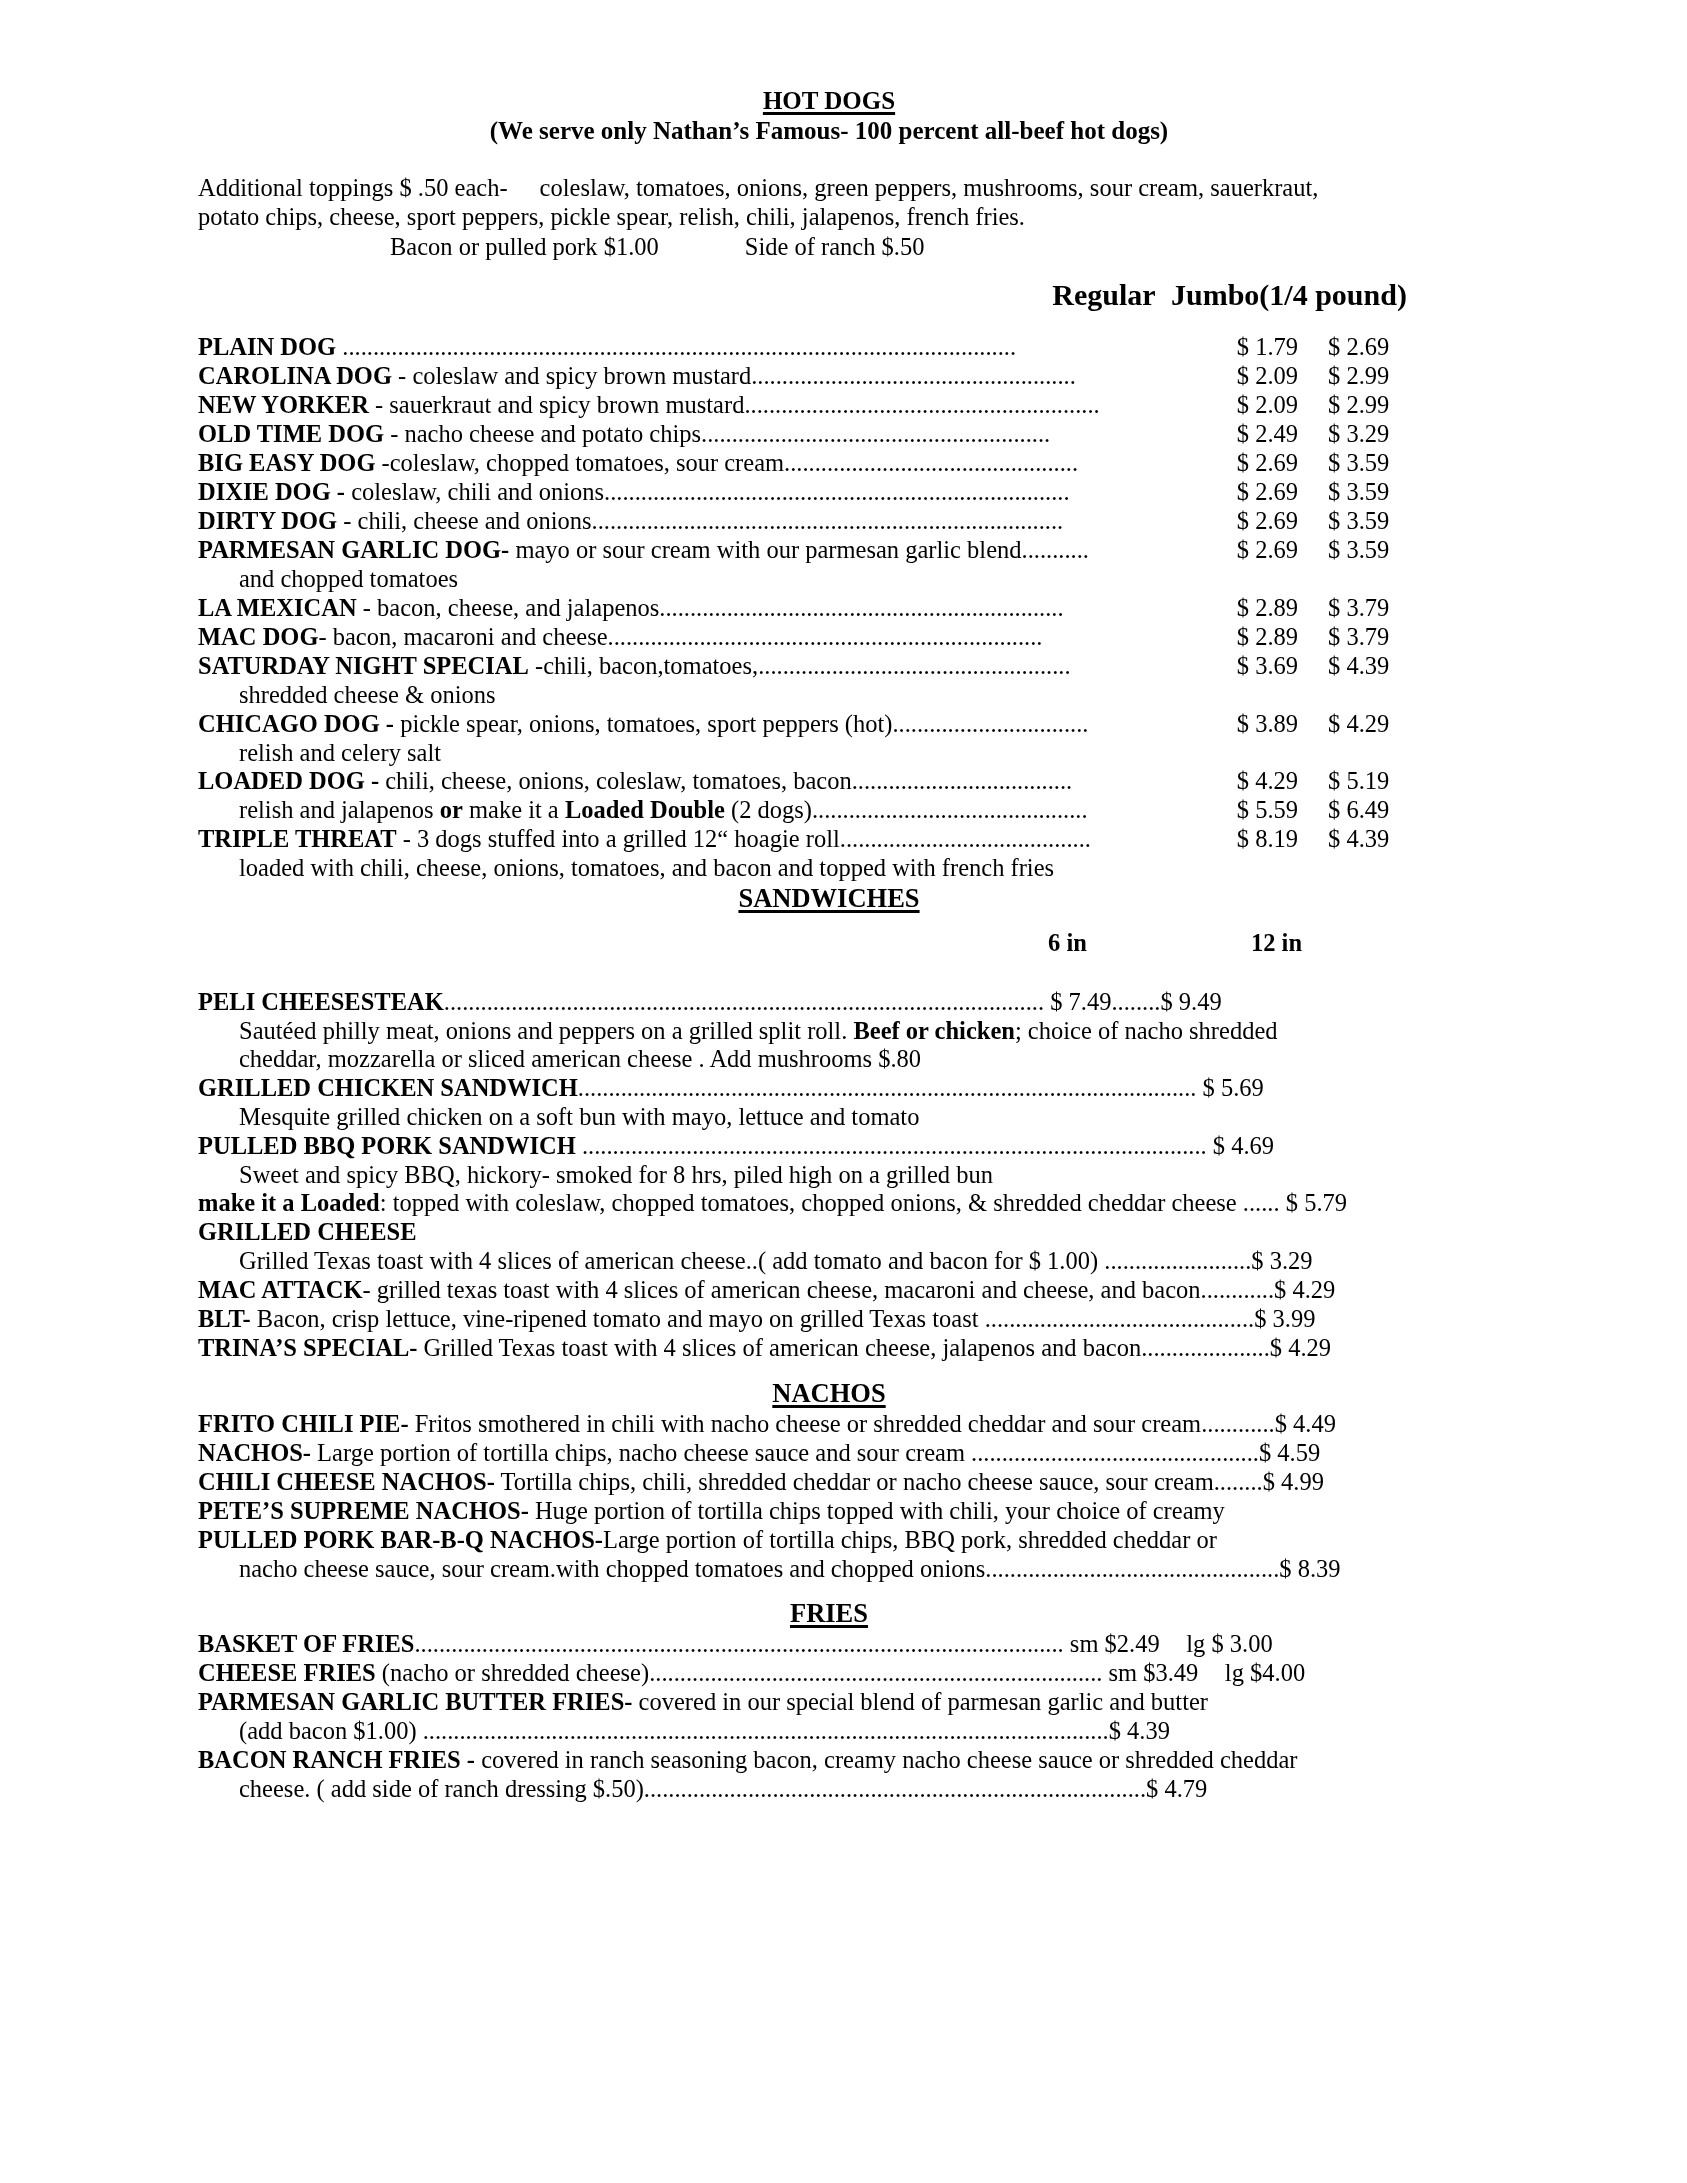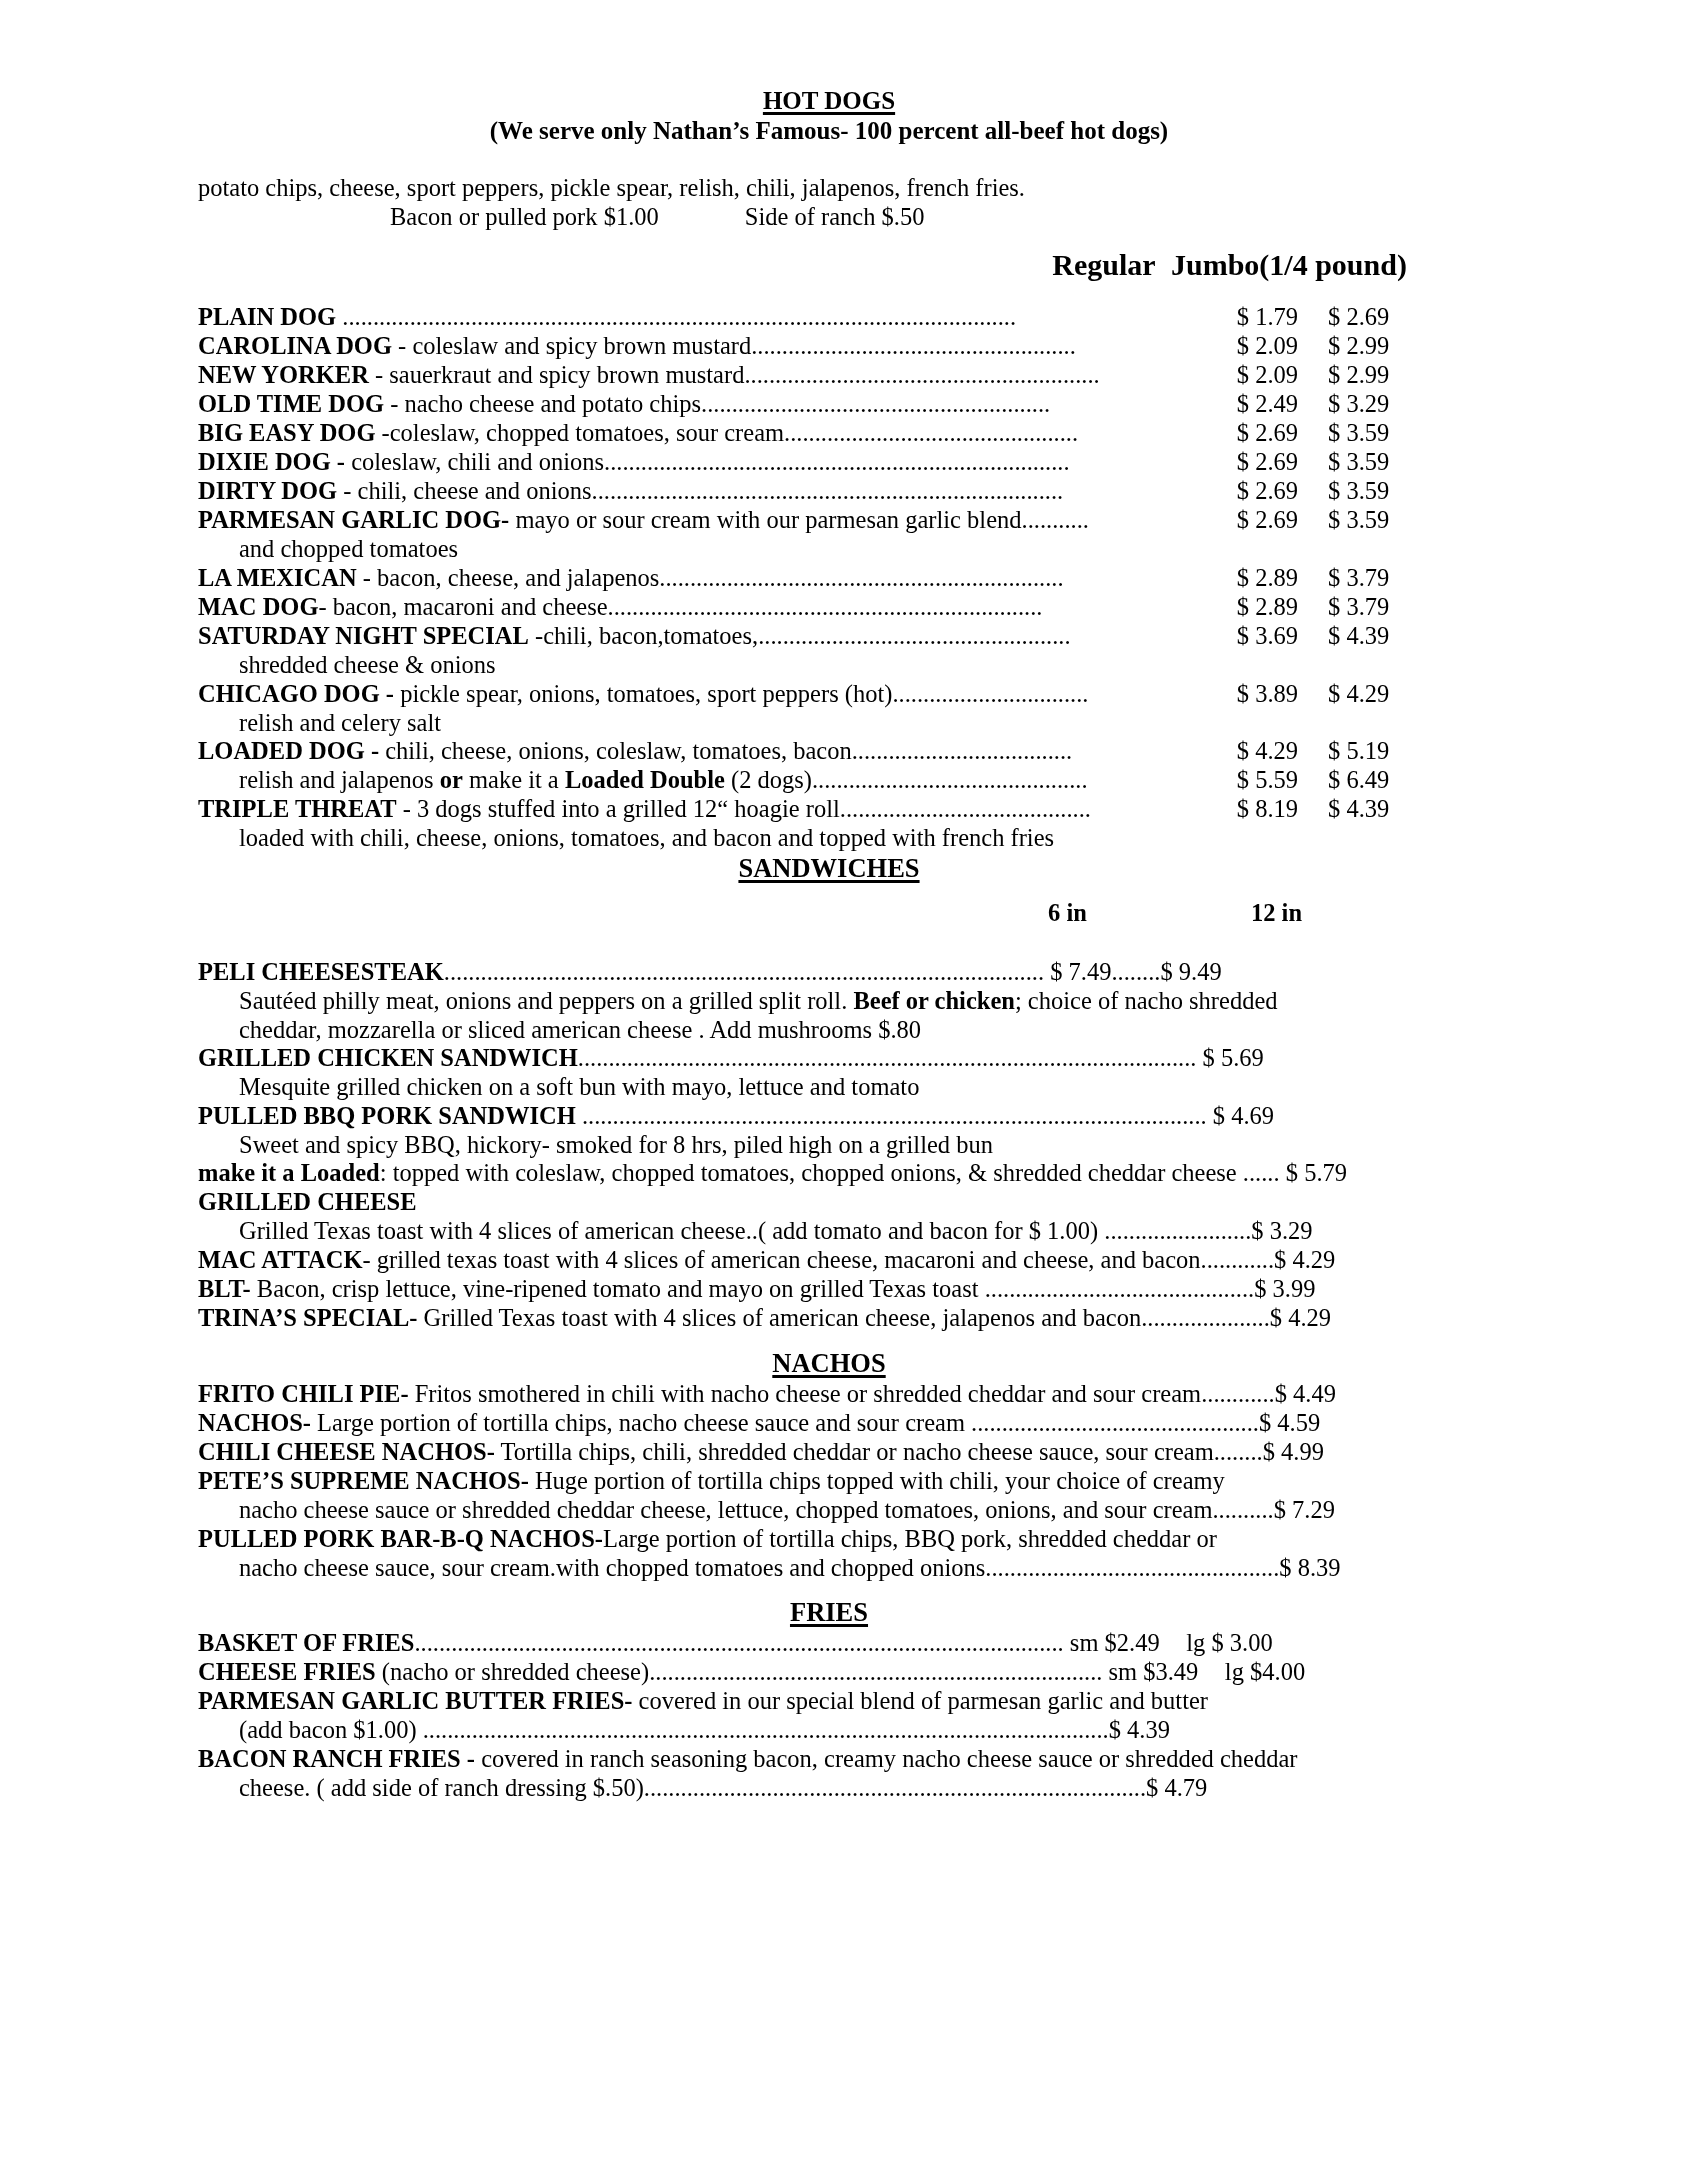--- a/index.html
+++ b/index.html
@@ -179,20 +179,21 @@
 
 <div class="page">
   <div class="sheet">
 
     <div class="title-main"><span class="u">HOT DOGS </span></div>
     <div class="title-sub">(We serve only Nathan’s Famous- 100 percent all-beef hot dogs)</div>
 
     <div class="blank"></div>
 
     <div class="intro">
+      <div><span>Additional toppings $ .50 each-</span><span class="intro-gap1"></span><span>coleslaw, tomatoes, onions, green peppers, mushrooms, sour cream, sauerkraut,</span></div>
       <div class="intro-row2">potato chips, cheese, sport peppers, pickle spear, relish, chili, jalapenos, french fries.</div>
       <div class="intro-row3"><span>Bacon or pulled pork $1.00</span><span class="intro-gap2"></span><span>Side of ranch $.50</span></div>
     </div>
 
     <div class="blank-sm"></div>
 
     <div class="colhead">
       <span class="c1">Regular</span>
       <span class="c2">Jumbo(1/4 pound)</span>
     </div>
@@ -330,23 +331,20 @@
         </div>
         <div class="row1">
           <span class="body"><span class="nm">NACHOS-</span><span> Large portion of tortilla chips, nacho cheese sauce and sour cream </span><span class="dots">...............................................</span><span class="p">$ 4.59</span></span>
         </div>
         <div class="row1">
           <span class="body"><span class="nm">CHILI CHEESE NACHOS-</span><span> Tortilla chips, chili,   shredded cheddar or nacho cheese sauce, sour cream</span><span class="dots">........</span><span class="p">$ 4.99</span></span>
         </div>
         <div class="row1">
           <span class="body"><span class="nm">PETE’S SUPREME NACHOS-</span><span> Huge portion of tortilla chips topped with chili, your choice of creamy</span></span>
         </div>
-        <div class="cont row1">
-          <span class="body"><span>nacho cheese sauce or shredded cheddar cheese, lettuce, chopped tomatoes, onions, and sour cream</span><span class="dots">..........</span><span class="p">$ 7.29</span></span>
-        </div>
         <div class="row1">
           <span class="body"><span class="nm">PULLED PORK BAR-B-Q NACHOS-</span><span>Large portion of tortilla chips, BBQ pork, shredded cheddar or</span></span>
         </div>
         <div class="cont row1">
           <span class="body"><span>nacho cheese sauce, sour cream.with chopped tomatoes and chopped onions</span><span class="dots">................................................</span><span class="p">$ 8.39</span></span>
         </div>
       </div>
 
     <div class="blank-sm"></div>
     <div class="section-head"><span class="u">FRIES</span></div>

